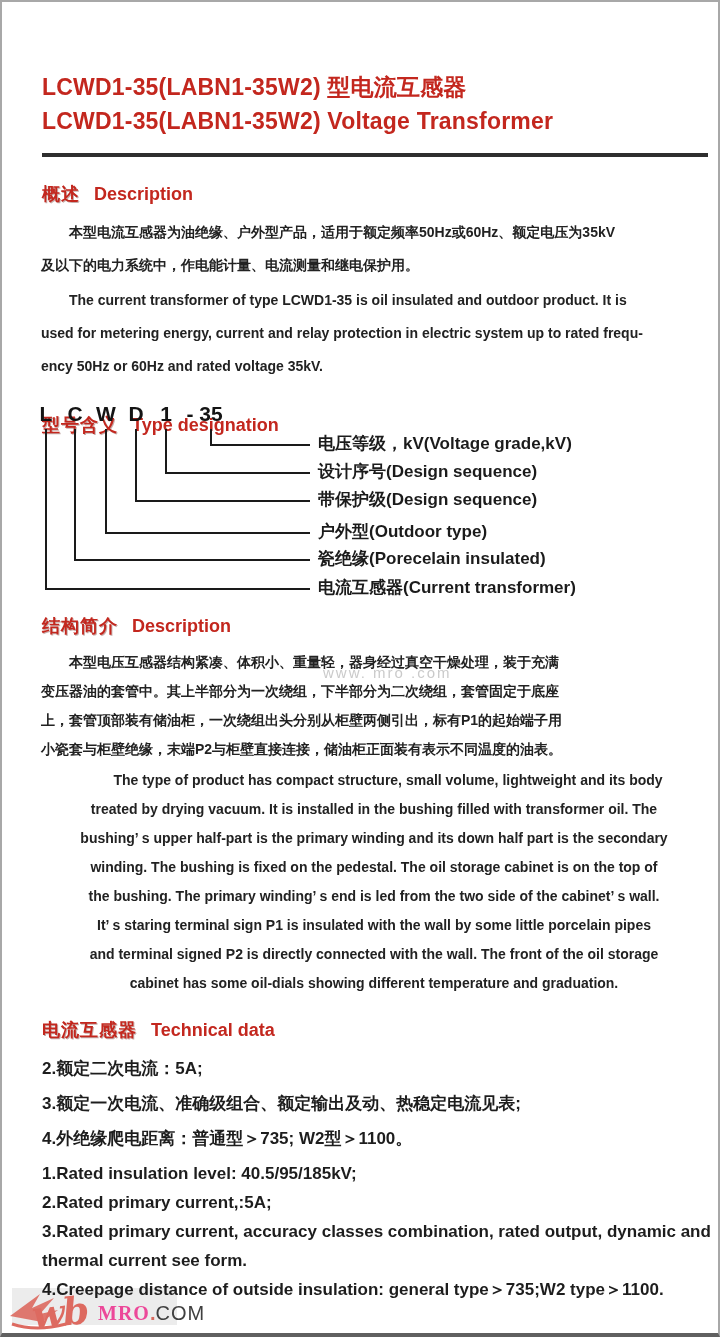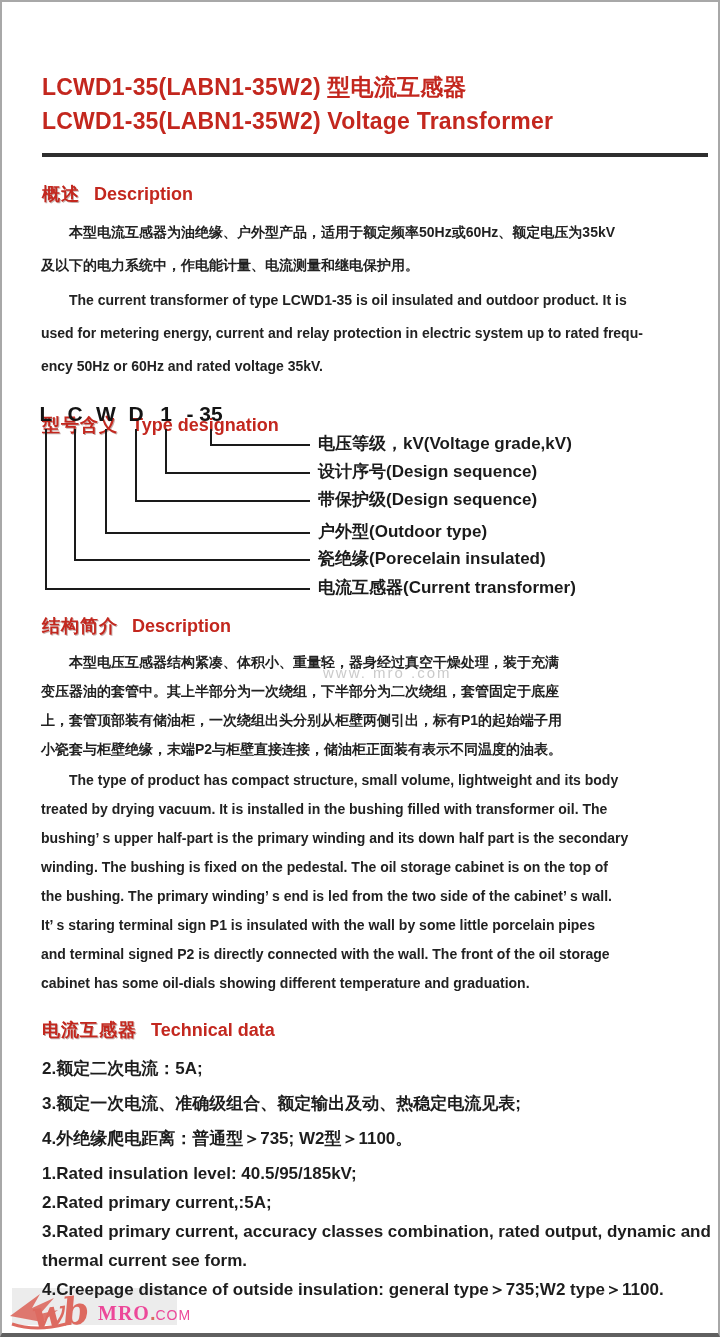--- a/index.html
+++ b/index.html
@@ -25,21 +25,21 @@
   .tech-item-cn{font-size:17px;font-weight:600;line-height:30px;margin-bottom:5px;white-space:pre-line;}
   .tech-item-en{font-size:17px;font-weight:600;line-height:29px;white-space:pre-line;}
   .inline-watermark{left:288px;top:662px;font-size:15px;color:rgba(150,150,150,.5);letter-spacing:2px;z-index:3;margin-left:33px;}
   .wm-band{left:10px;top:1286px;width:165px;height:37px;background:#ececec;z-index:1;}
   .wm-logo{left:4px;top:1284px;width:110px;height:52px;z-index:4;}
   .wm-script{left:30px;top:1288px;font-family:"DejaVu Serif","Liberation Serif",serif;font-style:italic;
     font-size:38px;color:#dd6a60;transform:rotate(-6deg);z-index:5;font-weight:bold;letter-spacing:-2px;}
   .wm-brand{left:96px;top:1300px;z-index:5;white-space:nowrap;font-size:20px;}
   .wm-brand .mro{color:#ec4899;font-weight:bold;letter-spacing:1px;font-family:Liberation Serif, serif;}
   .wm-brand .dot{color:#d96a5f;font-weight:bold;}
-  .wm-brand .com{color:#ec4899;font-size:14px;letter-spacing:1px;}
+  .wm-brand .com{color:#404040;font-size:20px;letter-spacing:1px;}
 </style>
 </head>
 <body>
 
 <div class="page">
 
   <div class="abs title" style="top:70px;">LCWD1-35(LABN1-35W2) 型电流互感器</div>
   <div class="abs title" style="top:106px;">LCWD1-35(LABN1-35W2) Voltage Transformer</div>
   <div class="abs title-rule" style="top:151px;"></div>
 
@@ -89,21 +89,21 @@
   </div>
 
   <div class="abs sec-heading" style="top:612px;">
     <span class="cn">结构简介</span><span>Description</span>
   </div>
   <div class="abs inline-watermark">www.  mro .com</div>
   <div class="abs para lines lh29" style="top:646px;">　　本型电压互感器结构紧凑、体积小、重量轻，器身经过真空干燥处理，装于充满
 变压器油的套管中。其上半部分为一次绕组，下半部分为二次绕组，套管固定于底座
 上，套管顶部装有储油柜，一次绕组出头分别从柜壁两侧引出，标有P1的起始端子用
 小瓷套与柜壁绝缘，末端P2与柜壁直接连接，储油柜正面装有表示不同温度的油表。</div>
-  <div class="abs para lines lh29" style="top:764px;">　　The type of product has compact structure, small volume, lightweight and its body
+  <div class="abs para lines lh29" style="top:764px;text-align:center;">　　The type of product has compact structure, small volume, lightweight and its body
 treated by drying vacuum. It is installed in the bushing filled with transformer oil. The
 bushing’ s upper half-part is the primary winding and its down half part is the secondary
 winding. The bushing is fixed on the pedestal. The oil storage cabinet is on the top of
 the bushing. The primary winding’ s end is led from the two side of the cabinet’ s wall.
 It’ s staring terminal sign P1 is insulated with the wall by some little porcelain pipes
 and terminal signed P2 is directly connected with the wall. The front of the oil storage
 cabinet has some oil-dials showing different temperature and graduation.</div>
 
   <div class="abs sec-heading" style="top:1016px;">
     <span class="cn">电流互感器</span><span>Technical data</span>

